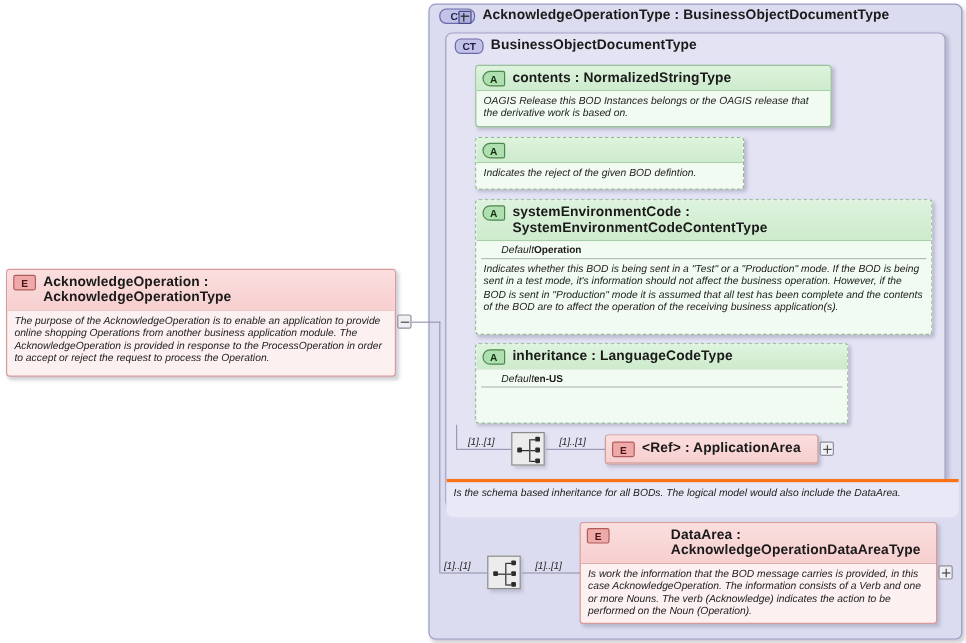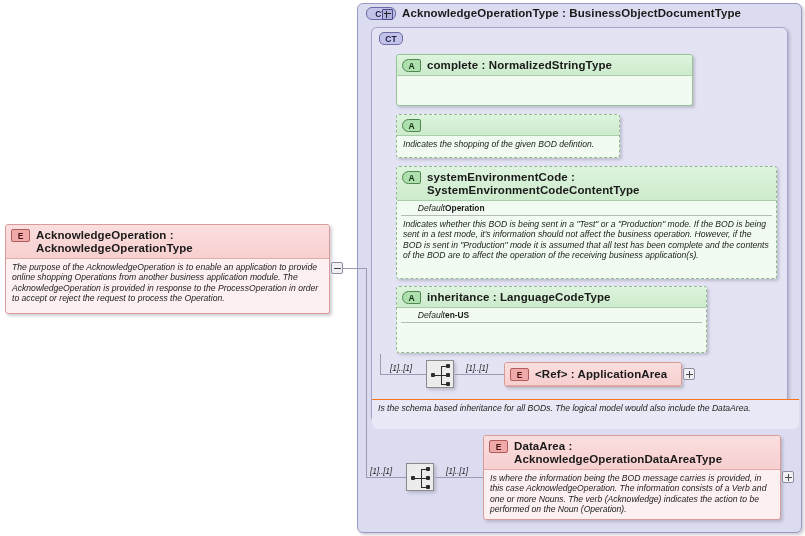--- a/index.html
+++ b/index.html
@@ -66,21 +66,21 @@
   .defrow .v{font-weight:bold;font-size:8.4px;}
 
   
   .elem{background:#fdf0f0;border:1px solid #d79b9b;border-radius:3px;}
   .elem .hdr{background:linear-gradient(#fbdede,#f7cfcf);border-radius:3px 3px 0 0;
              border-bottom:1px solid #e0adad;}
 
   
   .note{position:absolute;background:#e8e8f7;font-style:italic;font-size:8.6px;
         line-height:10.5px;color:#222;padding:3px 6px;}
-  .note-top{border-top:1px solid #f97316;}
+  .note-top{border-top:3px solid #f97316;}
 
   
   .ln{position:absolute;background:#9a9ab4;}
   .lnh{height:1px;}
   .lnv{width:1px;}
   .card{position:absolute;font-size:8.5px;font-style:italic;color:#2a2a2a;
         white-space:nowrap;letter-spacing:-.2px;}
 
   
   .seq{position:absolute;width:28px;height:28px;background:#ececec;
@@ -100,34 +100,36 @@
       <span>CT</span>
       <span class="ctplus-sq"></span>
     </div>
     <div class="hdr-title" style="margin-top:0px;">AcknowledgeOperationType : BusinessObjectDocumentType</div>
   </div>
 
   <div class="box shadow" id="inner-ct"></div>
 
   <div class="ct-hdr" style="left:379px;top:31px;">
     <div class="ico ico-ct">CT</div>
+    <div class="hdr-title">BusinessObjectDocumentType</div>
   </div>
 
   <div class="box shadow attr" style="left:396px;top:54px;width:297px;height:52px;">
     <div class="hdr">
       <div class="ico ico-a">A</div>
-      <div class="hdr-title">complete : NormalizedStringType</div>
-    </div>
+      <div class="hdr-title">contents : NormalizedStringType</div>
+    </div>
+    <div class="doc">OAGIS Release this BOD Instances belongs or the OAGIS release that the derivative work is based on.</div>
   </div>
 
   <div class="box shadow attr dashed" style="left:396px;top:114px;width:224px;height:44px;">
     <div class="hdr">
       <div class="ico ico-a">A</div>
     </div>
-    <div class="doc">Indicates the shopping of the given BOD defintion.</div>
+    <div class="doc">Indicates the reject of the given BOD defintion.</div>
   </div>
 
   <div class="box shadow attr dashed" style="left:396px;top:166px;width:381px;height:113px;">
     <div class="hdr">
       <div class="ico ico-a">A</div>
       <div class="hdr-title" style="width:345px;">systemEnvironmentCode : SystemEnvironmentCodeContentType</div>
     </div>
     <div class="defrow">
       <span class="k">Default</span>
       <span class="v">Operation</span>
@@ -192,23 +194,23 @@
     <div class="dot" style="left:19px;top:12px;"></div>
     <div class="dot" style="left:19px;top:21px;"></div>
   </div>
 
   <div class="ln lnh" style="left:435px;top:477px;width:49px;"></div>
   <div class="card" style="left:446px;top:466px;">[1]..[1]</div>
 
   <div class="box shadow elem" style="left:483px;top:435px;width:298px;height:85px;">
     <div class="hdr">
       <div class="ico ico-e">E</div>
-      <div class="hdr-title" style="width:263px;">DataArea : AcknowledgeOperationDataAreaType</div>
-    </div>
-    <div class="doc">Is where the information being the BOD message carries is provided, in this case AcknowledgeOperation. The information consists of a Verb and one or more Nouns. The verb (Acknowledge) indicates the action to be performed on the Noun (Operation).</div>
+      <div class="hdr-title" style="width:263px;margin-left:45px;">DataArea : AcknowledgeOperationDataAreaType</div>
+    </div>
+    <div class="doc">Is work the information that the BOD message carries is provided, in this case AcknowledgeOperation. The information consists of a Verb and one or more Nouns. The verb (Acknowledge) indicates the action to be performed on the Noun (Operation).</div>
   </div>
   <div class="pm" style="left:782px;top:471px;"></div>
 
   <div class="box shadow elem" style="left:5px;top:224px;width:325px;height:90px;">
     <div class="hdr">
       <div class="ico ico-e">E</div>
       <div class="hdr-title">AcknowledgeOperation : AcknowledgeOperationType</div>
     </div>
     <div class="doc">The purpose of the AcknowledgeOperation is to enable an application to provide online shopping Operations from another business application module.  The AcknowledgeOperation is provided in response to the ProcessOperation in order to accept or reject the request to process the Operation.</div>
   </div>

